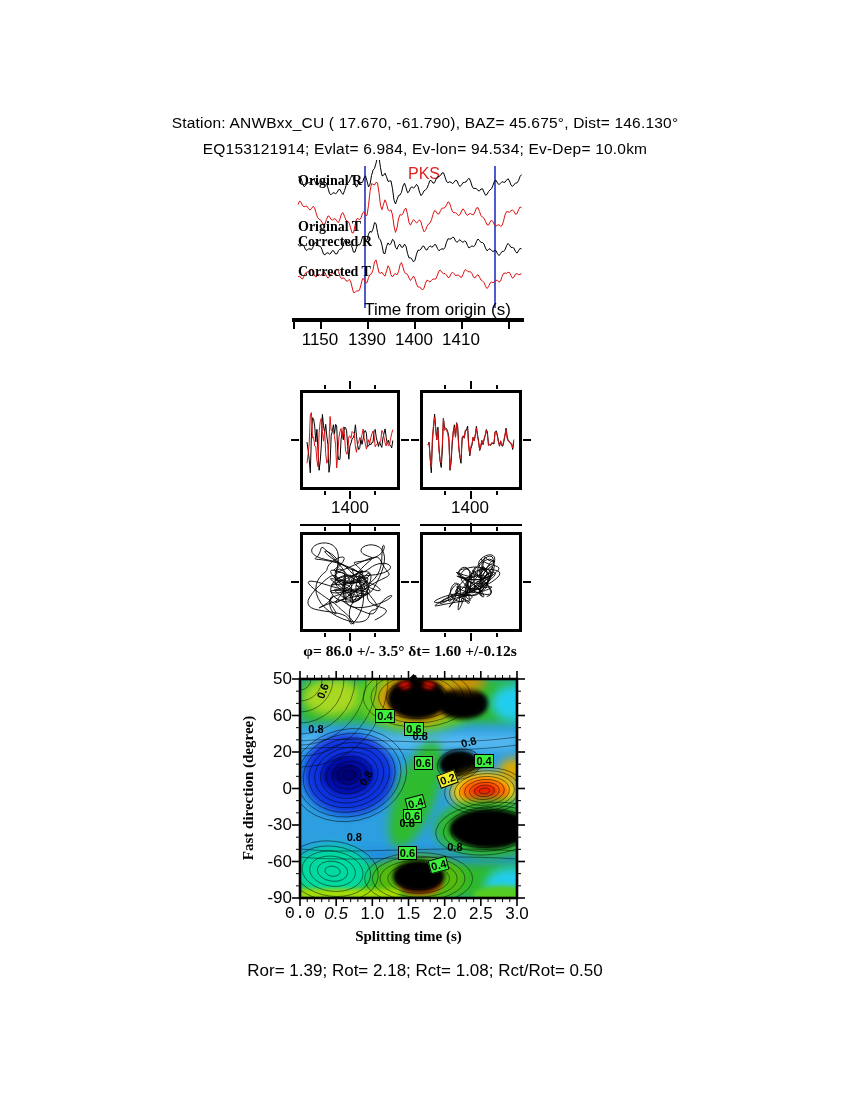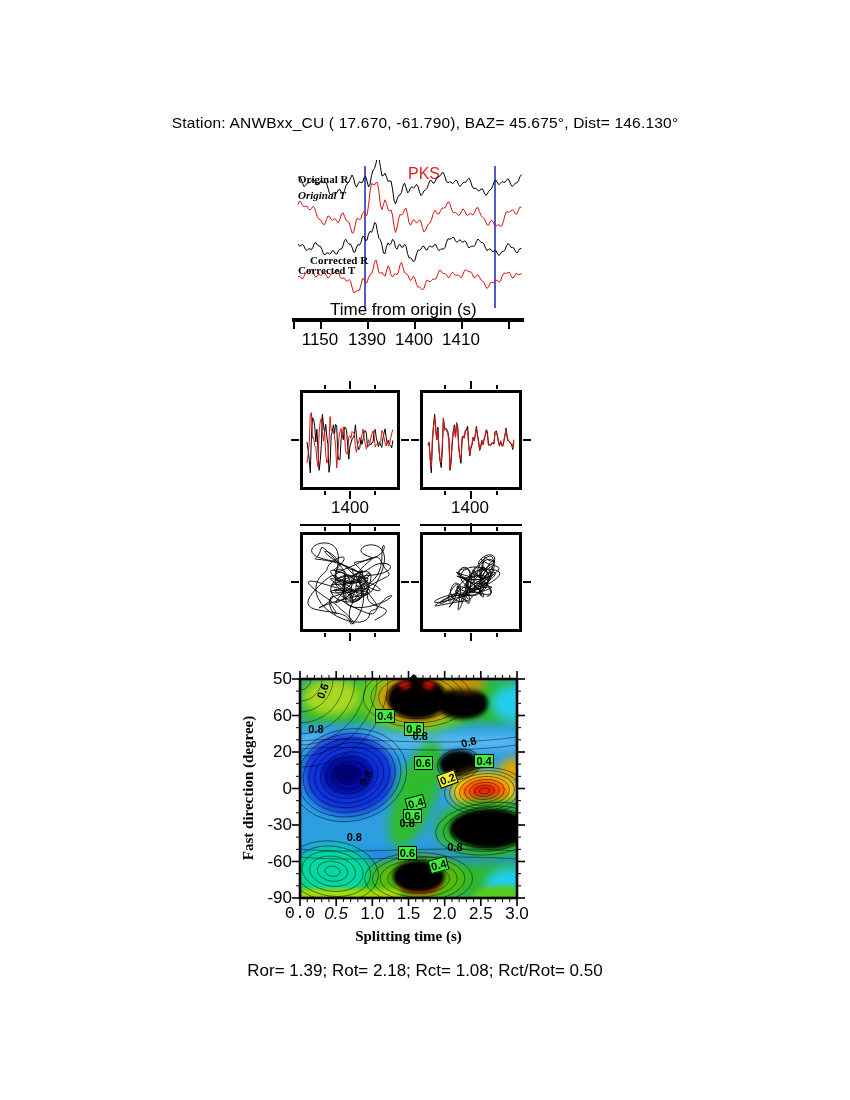--- a/index.html
+++ b/index.html
@@ -1,57 +1,58 @@
 <!DOCTYPE html>
 <html><head>
 <meta charset="utf-8">
 <style>
   html,body{margin:0;padding:0;background:#ffffff;}
   .page{position:relative;width:850px;height:1100px;background:#ffffff;overflow:hidden;
         font-family:"Liberation Sans",sans-serif;color:#000;}
   .abs{position:absolute;}
   .hdr{left:0;width:850px;text-align:center;font-size:15.5px;letter-spacing:0.2px;}
   .serifb{font-family:"Liberation Serif",serif;font-weight:bold;}
-  .trace-label{font-family:"Liberation Serif",serif;font-weight:bold;font-size:11px;}
+  .trace-label{font-family:"Liberation Serif",serif;font-weight:bold;font-size:14px;}
   .tick{background:#000;}
   .ticklabel{font-size:17px;text-align:center;}
   .box{border:3px solid #000;background:#fff;}
   .thinline{background:#000;height:2px;}
   .clabel{position:absolute;font-size:11px;font-weight:bold;line-height:12px;padding:0 1px;
           font-family:"Liberation Sans",sans-serif;}
   .clabel.green{background:#3dee3d;border:1px solid #000;}
   .clabel.yellow{background:#f2ee2a;border:1px solid #000;}
   .clabel.plain{background:transparent;}
   .ytl{position:absolute;width:44px;text-align:right;font-size:17px;}
   .xtl{position:absolute;width:44px;text-align:center;font-size:17px;}
 </style>
 </head>
 <body>
 
 <div class="page">
 
   <div class="abs hdr" style="top:114px;">Station: ANWBxx_CU (  17.670,  -61.790), BAZ=   45.675°, Dist=  146.130°</div>
+  <div class="abs hdr" style="top:140px;">EQ153121914; Evlat=   6.984, Ev-lon=  94.534; Ev-Dep= 10.0km</div>
 
   <div class="abs" style="left:408px;top:165px;font-size:16px;color:#dd2222;">PKS</div>
 
   <svg id="wave-svg" class="abs" style="left:270px;top:160px;" width="270" height="158" viewBox="0 0 270 158">
       <line x1="95" y1="6" x2="95" y2="148" stroke="#2233bb" stroke-width="1.6"></line>
       <line x1="225" y1="6" x2="225" y2="148" stroke="#2233bb" stroke-width="1.6"></line>
       <path d="M28.0,17.3L29.5,16.6L31.0,18.4L32.5,23.2L34.0,26.6L35.5,25.6L37.0,23.2L38.5,22.7L40.0,22.8L41.5,20.9L43.0,19.0L44.5,20.4L46.0,24.0L47.5,25.0L49.0,22.7L50.5,20.9L52.0,21.8L53.5,22.8L55.0,22.2L56.5,23.1L58.0,28.1L59.5,33.5L61.0,34.8L62.5,33.2L64.0,32.7L65.5,33.7L67.0,32.6L68.5,29.7L70.0,29.5L71.5,32.7L73.0,34.4L74.5,30.8L76.0,25.6L77.5,23.3L79.0,22.0L80.5,18.3L82.0,15.0L83.5,17.7L85.0,24.4L86.5,27.2L88.0,24.1L89.5,21.6L91.0,22.7L92.5,22.4L94.0,17.9L95.5,15.8L97.0,21.0L98.5,26.9L100.0,24.2L101.5,15.7L103.0,10.3L104.5,8.4L106.0,3.3L107.5,-3.6L109.0,-2.5L110.5,7.7L112.0,15.8L113.5,15.3L115.0,13.2L116.5,16.8L118.0,21.4L119.5,21.0L121.0,20.9L122.5,28.8L124.0,40.1L125.5,44.0L127.0,39.6L128.5,35.6L130.0,35.0L131.5,32.3L133.0,26.0L134.5,23.2L136.0,27.6L137.5,32.7L139.0,31.7L140.5,27.8L142.0,26.8L143.5,28.0L145.0,26.8L146.5,24.4L148.0,26.3L149.5,32.1L151.0,35.6L152.5,33.8L154.0,30.8L155.5,29.8L157.0,28.4L158.5,24.3L160.0,20.4L161.5,20.8L163.0,23.2L164.5,22.8L166.0,19.3L167.5,16.8L169.0,16.4L170.5,15.4L172.0,12.9L173.5,12.8L175.0,16.9L176.5,21.5L178.0,22.7L179.5,21.8L181.0,22.3L182.5,23.5L184.0,22.4L185.5,20.2L187.0,20.8L188.5,24.4L190.0,26.5L191.5,24.9L193.0,22.6L194.5,22.4L196.0,22.0L197.5,19.7L199.0,18.2L200.5,21.0L202.0,26.0L203.5,28.5L205.0,28.3L206.5,28.7L208.0,30.6L209.5,30.9L211.0,29.0L212.5,28.8L214.0,32.1L215.5,35.2L217.0,34.5L218.5,31.6L220.0,29.9L221.5,28.7L223.0,25.2L224.5,21.0L226.0,20.2L227.5,23.0L229.0,24.7L230.5,23.2L232.0,21.7L233.5,22.2L235.0,22.3L236.5,20.2L238.0,18.7L239.5,21.0L241.0,25.2L242.5,26.4L244.0,24.5L245.5,23.2L247.0,22.9L248.5,20.7L250.0,16.6L251.5,14.6" fill="none" stroke="#000000" stroke-width="1"></path>
       <path d="M28.0,44.6L29.5,41.1L31.0,42.2L32.5,45.5L34.0,46.9L35.5,46.1L37.0,46.3L38.5,48.6L40.0,50.1L41.5,48.6L43.0,46.3L44.5,47.6L46.0,52.7L47.5,57.4L49.0,59.2L50.5,59.9L52.0,62.2L53.5,64.7L55.0,63.8L56.5,59.4L58.0,55.9L59.5,56.6L61.0,59.4L62.5,60.1L64.0,58.8L65.5,59.0L67.0,61.5L68.5,62.5L70.0,59.0L71.5,53.8L73.0,52.6L74.5,56.3L76.0,60.2L77.5,61.3L79.0,62.5L80.5,67.3L82.0,72.9L83.5,72.7L85.0,65.8L86.5,59.2L88.0,58.3L89.5,60.0L91.0,58.1L92.5,53.1L94.0,51.8L95.5,55.3L97.0,55.3L98.5,45.5L100.0,31.4L101.5,23.7L103.0,24.2L104.5,25.0L106.0,22.3L107.5,22.9L109.0,32.7L110.5,45.5L112.0,49.7L113.5,44.2L115.0,39.8L116.5,43.5L118.0,49.8L119.5,50.9L121.0,49.9L122.5,55.0L124.0,66.0L125.5,72.4L127.0,68.0L128.5,59.0L130.0,54.6L131.5,55.0L133.0,53.7L134.5,49.3L136.0,48.2L137.5,54.4L139.0,62.6L140.5,65.2L142.0,62.0L143.5,59.6L145.0,61.1L146.5,63.0L148.0,61.7L149.5,59.8L151.0,62.0L152.5,67.9L154.0,71.8L155.5,70.4L157.0,66.4L158.5,64.0L160.0,63.0L161.5,59.8L163.0,54.3L164.5,50.6L166.0,51.4L167.5,54.0L169.0,53.9L170.5,50.8L172.0,48.2L173.5,48.0L175.0,47.7L176.5,44.9L178.0,41.9L179.5,42.7L181.0,47.5L182.5,51.8L184.0,52.9L185.5,52.6L187.0,53.8L188.5,55.6L190.0,54.7L191.5,51.2L193.0,48.8L194.5,50.6L196.0,54.1L197.5,55.4L199.0,54.1L200.5,53.4L202.0,54.6L203.5,54.7L205.0,51.7L206.5,47.9L208.0,47.7L209.5,51.6L211.0,55.6L212.5,57.2L214.0,58.3L215.5,61.3L217.0,64.8L218.5,65.2L220.0,62.2L221.5,60.1L223.0,61.8L224.5,65.0L226.0,66.1L227.5,65.0L229.0,64.8L230.5,66.2L232.0,65.7L233.5,61.1L235.0,54.9L236.5,51.6L238.0,51.9L239.5,52.2L241.0,50.8L242.5,49.8L244.0,51.5L245.5,54.2L247.0,53.7L248.5,49.9L250.0,47.0L251.5,47.8" fill="none" stroke="#dd1111" stroke-width="1"></path>
       <path d="M28.0,84.1L29.5,86.1L31.0,85.6L32.5,84.3L34.0,86.1L35.5,89.7L37.0,90.4L38.5,88.8L40.0,88.9L41.5,89.6L43.0,87.1L44.5,83.2L46.0,82.7L47.5,85.1L49.0,86.1L50.5,86.4L52.0,89.6L53.5,94.0L55.0,94.9L56.5,93.0L58.0,92.8L59.5,94.1L61.0,93.0L62.5,90.5L64.0,91.2L65.5,94.0L67.0,93.8L68.5,90.6L70.0,89.1L71.5,89.0L73.0,85.7L74.5,80.4L76.0,79.4L77.5,82.6L79.0,84.2L80.5,84.0L82.0,87.1L83.5,92.1L85.0,92.1L86.5,87.1L88.0,84.5L89.5,85.1L91.0,82.3L92.5,76.8L94.0,76.4L95.5,80.6L97.0,80.1L98.5,74.2L100.0,71.3L101.5,72.3L103.0,69.0L104.5,62.6L106.0,63.6L107.5,72.3L109.0,78.4L110.5,80.0L112.0,85.3L113.5,93.2L115.0,93.6L116.5,86.5L118.0,82.9L119.5,84.8L121.0,83.6L122.5,79.3L124.0,80.7L125.5,87.3L127.0,89.2L128.5,85.3L130.0,84.3L131.5,87.2L133.0,87.1L134.5,84.2L136.0,86.2L137.5,93.4L139.0,97.9L140.5,97.9L142.0,99.2L143.5,101.9L145.0,100.2L146.5,94.1L148.0,90.2L149.5,90.3L151.0,89.2L152.5,86.3L154.0,86.2L155.5,89.3L157.0,90.1L158.5,87.3L160.0,85.8L161.5,87.0L163.0,86.7L164.5,84.5L166.0,84.9L167.5,88.6L169.0,90.7L170.5,89.5L172.0,88.7L173.5,89.3L175.0,87.4L176.5,82.2L178.0,78.8L179.5,79.0L181.0,78.9L182.5,77.2L184.0,77.6L185.5,80.9L187.0,82.4L188.5,80.7L190.0,79.7L191.5,81.5L193.0,82.3L194.5,81.0L196.0,81.7L197.5,85.5L199.0,88.0L200.5,86.9L202.0,85.9L203.5,86.6L205.0,85.4L206.5,81.3L208.0,79.0L209.5,80.6L211.0,82.5L212.5,82.5L214.0,84.0L215.5,88.2L217.0,90.7L218.5,89.5L220.0,88.7L221.5,90.5L223.0,91.7L224.5,90.5L226.0,90.6L227.5,93.8L229.0,95.6L230.5,93.7L232.0,91.5L233.5,91.3L235.0,89.9L236.5,85.8L238.0,83.4L239.5,85.1L241.0,87.4L242.5,87.4L244.0,88.2L245.5,91.5L247.0,93.1L248.5,90.8L250.0,88.4L251.5,88.9" fill="none" stroke="#000000" stroke-width="1"></path>
       <path d="M28.0,116.9L29.5,116.0L31.0,118.0L32.5,119.0L34.0,116.3L35.5,113.0L37.0,112.0L38.5,111.9L40.0,110.2L41.5,109.2L43.0,111.7L44.5,115.9L46.0,117.1L47.5,115.3L49.0,114.5L50.5,115.3L52.0,114.7L53.5,112.5L55.0,112.6L56.5,115.9L58.0,118.2L59.5,116.7L61.0,114.1L62.5,113.6L64.0,113.3L65.5,110.8L67.0,108.9L68.5,111.4L70.0,116.4L71.5,118.6L73.0,117.9L74.5,118.4L76.0,120.8L77.5,121.2L79.0,119.5L80.5,120.8L82.0,127.0L83.5,132.4L85.0,132.6L86.5,130.8L88.0,131.0L89.5,130.2L91.0,124.7L92.5,118.7L94.0,119.0L95.5,123.0L97.0,122.7L98.5,117.7L100.0,114.5L101.5,113.9L103.0,109.8L104.5,102.1L106.0,99.9L107.5,106.2L109.0,112.8L110.5,113.2L112.0,112.3L113.5,114.9L115.0,116.2L116.5,111.1L118.0,105.8L119.5,108.1L121.0,114.8L122.5,116.9L124.0,114.4L125.5,113.7L127.0,114.8L128.5,111.7L130.0,104.9L131.5,102.5L133.0,107.3L134.5,112.5L136.0,113.6L137.5,114.4L139.0,118.0L140.5,120.5L142.0,118.5L143.5,116.1L145.0,118.7L146.5,124.2L148.0,127.0L149.5,127.1L151.0,128.2L152.5,130.0L154.0,128.2L155.5,123.2L157.0,120.1L158.5,120.9L160.0,122.0L161.5,120.4L163.0,118.9L164.5,119.2L166.0,118.8L167.5,115.0L169.0,110.8L170.5,110.3L172.0,112.6L173.5,113.7L175.0,113.5L176.5,115.0L178.0,117.5L179.5,117.2L181.0,113.9L182.5,112.1L184.0,113.6L185.5,115.5L187.0,115.2L188.5,115.0L190.0,116.8L191.5,117.5L193.0,114.5L194.5,110.4L196.0,109.6L197.5,111.2L199.0,111.9L200.5,111.7L202.0,113.7L203.5,117.1L205.0,117.9L206.5,115.7L208.0,114.7L209.5,117.2L211.0,120.0L212.5,121.0L214.0,122.5L215.5,126.1L217.0,128.5L218.5,126.8L220.0,123.2L221.5,122.1L223.0,122.7L224.5,121.9L226.0,120.2L227.5,120.5L229.0,122.2L230.5,121.1L232.0,116.7L233.5,113.3L235.0,113.1L236.5,113.4L238.0,112.3L239.5,112.5L241.0,115.6L242.5,118.2L244.0,117.0L245.5,114.1L247.0,113.6L248.5,114.7L250.0,114.5L251.5,113.6" fill="none" stroke="#dd1111" stroke-width="1"></path>
     </svg>
 
   <div class="abs trace-label" style="left:298px;top:173px;">Original R</div>
-  <div class="abs trace-label" style="left:298px;top:189px;font-style:italic;">Original T</div>
-  <div class="abs trace-label" style="left:310px;top:234px;margin-top:20px;">Corrected R</div>
+  <div class="abs trace-label" style="left:298px;top:219px;">Original T</div>
+  <div class="abs trace-label" style="left:298px;top:234px;">Corrected R</div>
   <div class="abs trace-label" style="left:298px;top:264px;">Corrected T</div>
 
-  <div class="abs" style="left:330px;top:300px;width:215px;font-size:17px;">Time from origin (s)</div>
+  <div class="abs" style="left:330px;top:300px;width:215px;text-align:center;font-size:17px;">Time from origin (s)</div>
   <div class="abs tick" style="left:292px;top:318px;width:232px;height:4px;"></div>
   <div id="time-ticks" class="abs" style="left:0;top:0;">
       <div style="position:absolute;left:293px;top:322px;width:2px;height:7px;background:#000;"></div>
       <div style="position:absolute;left:320px;top:322px;width:2px;height:7px;background:#000;"></div>
       <div style="position:absolute;left:367px;top:322px;width:2px;height:7px;background:#000;"></div>
       <div style="position:absolute;left:414px;top:322px;width:2px;height:7px;background:#000;"></div>
       <div style="position:absolute;left:461px;top:322px;width:2px;height:7px;background:#000;"></div>
       <div style="position:absolute;left:508px;top:322px;width:2px;height:7px;background:#000;"></div>
       <div style="position:absolute;left:298px;top:330px;width:44px;text-align:center;font-size:17px;">1150</div>
       <div style="position:absolute;left:345px;top:330px;width:44px;text-align:center;font-size:17px;">1390</div>
@@ -119,20 +120,21 @@
         <path d="M52.9,66.1L56.3,64.6L58.5,62.1L59.3,58.9L58.9,55.1L57.7,51.2L56.1,47.5L54.5,44.2L53.4,41.6L52.9,39.9L53.3,39.1L54.3,39.2L55.6,40.0L56.8,41.3L57.6,42.8L57.4,44.3L56.1,45.5L53.5,46.2L49.7,46.5L45.0,46.2L40.1,45.6L35.3,44.8L31.3,44.1L28.6,43.6L27.4,43.7L27.9,44.5L29.9,46.1L33.0,48.5L36.9,51.4L40.9,54.8L44.6,58.4L47.5,61.7L49.5,64.6L50.4,66.7L50.4,67.8L50.0,67.8L49.4,66.8L49.2,64.8L49.5,62.2L50.8,59.0L52.8,55.8L55.5,52.7L58.5,50.1L61.3,48.1L63.4,46.8L64.4,46.3L63.9,46.3L61.8,46.7L58.4,47.2L53.8,47.7L48.6,47.9L43.3,47.6L38.6,46.8L34.9,45.4L32.5,43.7L31.6,41.8L32.1,39.9L33.7,38.3L35.9,37.4L38.2,37.3L40.3,38.1L41.8,39.9L42.4,42.6L42.3,46.0L41.7,49.9L40.9,53.8L40.3,57.6L40.3,60.8L41.3,63.2L43.5,64.7L46.7,65.2L50.8,64.8L55.3,63.6L59.7,61.8L63.4,59.8L66.0,57.7L67.0,56.0L66.3,54.6L64.1,53.8L60.6,53.6L56.3,53.8L51.7,54.2L47.3,54.8L43.7,55.0L41.2,54.9L39.8,54.2L39.5,52.8L40.0,50.7L40.8,48.0L41.7,44.9L42.1,41.8L41.8,38.8L40.7,36.4L38.9,34.8L36.7,34.1L34.6,34.6L32.9,36.0L32.1,38.4L32.7,41.5L34.6,45.1L38.0,48.7L42.4,52.0L47.6,54.9L52.9,57.1L57.7,58.5L61.5,59.0L63.9,58.9L64.8,58.3L64.1,57.5L62.2,56.6L59.5,56.0L56.3,55.7L53.4,56.0L50.9,56.8L49.3,57.9L48.6,59.3L48.6,60.7L49.1,61.8L49.6,62.3L49.7,62.1L49.1,61.1L47.6,59.1L45.1,56.3L41.7,52.9L37.8,49.1L34.0,45.2L30.7,41.7L28.4,38.7L27.6,36.5L28.3,35.3L30.7,35.2L34.5,36.1L39.1,37.8L44.1,40.0L49.0,42.6L53.1,45.2L56.1,47.5L57.8,49.3L58.3,50.6L57.7,51.2L56.5,51.3L55.0,51.1L53.8,50.7L53.1,50.3L53.1,50.4L53.9,50.9L55.3,52.0L56.8,53.7L58.1,56.0L58.7,58.6L58.2,61.2L56.4,63.7L53.4,65.6L49.2,66.8L44.3,67.0L39.3,66.1L34.6,64.3L30.8,61.5L28.5,58.1L27.7,54.3L28.5,50.4L30.7,46.9L34.0,43.9L37.8,41.7L41.6,40.4L44.9,40.0L47.3,40.3L48.8,41.2L49.3,42.5L49.1,43.8L48.6,45.0L48.2,45.8L48.3,46.2L49.1,46.0L50.8,45.4L53.3,44.5L56.4,43.6L59.6,42.8L62.4,42.6L64.3,42.9L65.0,44.1L64.1,46.1L61.7,48.8L57.9,52.1L53.1,55.7L47.8,59.3L42.7,62.6L38.2,65.2L34.9,67.0L32.9,67.8L32.4,67.5L33.2,66.1L34.8,64.0L36.9,61.2L39.0,58.1L40.7,55.1L41.7,52.3L41.9,50.1L41.4,48.5L40.5,47.6L39.5,47.3L39.1,47.5L39.4,48.0L40.8,48.5L43.4,48.7L47.1,48.5L51.5,47.8L56.2,46.6L60.6,44.8L64.1,42.8L66.3,40.7L67.0,38.8L66.0,37.3L63.4,36.6L59.8,36.8L55.4,38.0L51.0,40.2L47.0,43.2L43.8,46.8L41.7,50.7L40.7,54.6L40.7,58.2L41.3,61.1L42.1,63.2L42.6,64.3L42.6,64.5L41.9,63.8L40.3,62.4L38.1,60.7L35.7,58.8L33.4,57.1L31.8,55.7L31.3,54.8L32.2,54.4L34.6,54.5L38.3,55.0L43.1,55.6L48.4,56.0L53.6,56.2L58.2,55.8L61.6,54.7L63.7,52.8L64.2,50.3L63.2,47.3L61.2,44.1L58.4,40.8L55.5,37.9L52.9,35.7L50.9,34.4L49.8,34.1L49.5,34.8L49.8,36.6L50.4,39.2L50.9,42.4L50.8,45.9L49.8,49.4L47.8,52.4L44.8,55.0L41.0,56.7L36.9,57.7L33.0,58.0L29.8,57.7L27.8,57.1L27.3,56.3L28.5,55.7L31.2,55.4L35.2,55.5L39.9,56.2L44.9,57.4L49.4,58.9L53.2,60.5L55.7,61.9L57.1,62.9L57.2,63.2L56.5,62.7L55.3,61.3L54.0,58.9L53.1,55.8L52.9,52.2L53.5,48.3L54.7,44.4L56.3,41.0L58.0,38.3L59.3,36.5L59.6,35.7L58.8,35.9L56.6,37.0L53.1,38.8L48.6,41.1L43.6,43.5L38.5,45.8L33.9,47.8L30.5,49.2L28.5,50.0L28.1,50.3L29.2,50.1L31.7,49.7L35.0,49.3L38.6,49.2L42.1,49.5L45.0,50.4L46.9,51.9L48.0,54.1L48.2,56.7L47.8,59.5L47.3,62.3L47.1,64.7L47.5,66.4L48.8,67.3L50.9,67.2L53.9,66.0L57.3,63.8L60.6,60.8L63.4,57.2L65.1,53.4L65.4,49.8L64.2,46.5L61.3,43.8L57.2,42.0L52.3,41.1L47.1,40.9L42.1,41.5L38.0,42.5L35.1,43.6L33.6,44.8L33.4,45.6L34.3,46.0L36.0,45.9L38.0,45.3L39.7,44.4L41.0,43.3L41.4,42.3L41.2,41.7L40.3,41.6" fill="none" stroke="#000" stroke-width="0.9"></path>
       </svg>
   </div>
   <div class="abs box" style="left:420px;top:532px;width:96px;height:94px;">
     <svg id="hodo-right" width="96" height="94" viewBox="0 0 94 94">
         <path d="M59.8,49.5L63.9,46.8L67.2,44.1L69.6,41.7L71.0,39.7L71.4,38.3L70.8,37.4L69.5,37.2L67.7,37.4L65.7,38.1L63.7,39.1L62.1,40.1L60.9,41.1L60.3,41.9L60.3,42.4L60.8,42.6L61.6,42.4L62.6,42.0L63.5,41.3L64.2,40.5L64.3,39.5L64.0,38.5L63.1,37.5L61.7,36.5L60.1,35.4L58.3,34.2L56.6,32.8L55.4,31.3L54.7,29.5L54.7,27.6L55.5,25.7L57.1,23.8L59.2,22.1L61.8,20.7L64.4,19.9L66.9,19.8L69.0,20.5L70.3,22.0L70.8,24.3L70.4,27.2L69.1,30.7L66.9,34.5L64.1,38.4L60.9,42.1L57.5,45.6L54.1,48.5L51.0,51.0L48.3,52.9L46.1,54.5L44.3,55.7L43.0,56.8L42.1,57.9L41.3,59.2L40.7,60.8L40.0,62.7L39.3,64.9L38.4,67.3L37.5,69.7L36.5,71.9L35.6,73.6L34.9,74.7L34.4,74.9L34.1,74.2L34.2,72.5L34.5,70.0L35.1,66.7L35.6,63.1L36.2,59.4L36.5,55.8L36.4,52.8L36.0,50.5L35.2,49.1L33.9,48.8L32.3,49.4L30.5,50.9L28.7,53.1L27.1,55.7L25.7,58.3L24.7,60.9L24.2,63.1L24.2,64.7L24.5,65.8L25.2,66.2L26.1,66.1L27.1,65.5L27.9,64.6L28.6,63.7L29.1,62.8L29.4,62.0L29.6,61.5L29.9,61.2L30.4,61.0L31.5,60.8L33.1,60.6L35.5,60.2L38.7,59.5L42.7,58.4L47.3,56.8L52.4,54.8L57.6,52.5L62.7,49.9L67.2,47.3L71.0,44.6L73.8,42.2L75.4,40.1L75.8,38.3L75.2,36.9L73.6,35.9L71.3,35.2L68.6,34.7L65.8,34.3L63.3,34.0L61.1,33.7L59.6,33.3L58.7,32.9L58.4,32.5L58.5,32.1L59.0,31.9L59.6,31.8L60.1,32.0L60.4,32.5L60.3,33.2L59.7,33.9L58.8,34.8L57.6,35.4L56.3,35.8L55.2,35.9L54.3,35.4L53.9,34.4L54.0,33.0L54.9,31.2L56.4,29.3L58.4,27.3L60.7,25.7L63.2,24.6L65.6,24.2L67.7,24.7L69.2,26.1L70.1,28.5L70.2,31.7L69.5,35.4L68.2,39.6L66.2,43.9L63.9,47.9L61.2,51.6L58.4,54.7L55.6,57.0L52.9,58.7L50.3,59.7L47.9,60.2L45.5,60.4L43.2,60.5L40.9,60.8L38.5,61.3L36.2,62.3L33.8,63.6L31.5,65.3L29.4,67.1L27.6,69.0L26.2,70.6L25.4,71.8L25.1,72.3L25.5,72.0L26.3,70.9L27.6,68.9L29.1,66.3L30.7,63.1L32.2,59.7L33.3,56.3L33.9,53.3L34.0,50.8L33.6,49.1L32.6,48.2L31.3,48.2L29.9,49.1L28.5,50.6L27.4,52.7L26.7,55.0L26.5,57.4L27.0,59.8L28.0,61.8L29.5,63.5L31.3,64.9L33.3,65.8L35.1,66.4L36.7,66.8L37.8,66.9L38.4,66.9L38.5,66.8L38.3,66.6L37.9,66.3L37.5,65.8L37.3,65.0L37.7,63.9L38.9,62.4L40.8,60.4L43.6,58.0L47.2,55.2L51.4,52.2L56.1,49.0L60.7,45.8L65.1,42.7L69.0,40.0L72.0,37.5L74.0,35.5L74.9,33.9L74.8,32.7L73.7,31.8L71.8,31.0L69.4,30.3L66.8,29.6L64.3,28.7L62.0,27.8L60.1,26.8L58.8,25.8L57.9,24.9L57.6,24.3L57.6,24.2L57.7,24.6L58.0,25.6L58.1,27.1L58.1,29.2L57.8,31.7L57.4,34.3L56.8,36.9L56.2,39.3L55.8,41.1L55.6,42.2L55.8,42.5L56.5,42.1L57.6,40.9L59.1,39.2L60.9,37.1L62.8,35.1L64.7,33.3L66.4,32.1L67.7,31.6L68.5,32.1L68.7,33.5L68.3,35.7L67.4,38.7L66.0,42.2L64.2,45.9L62.2,49.6L60.0,53.0L57.7,55.8L55.4,58.0L53.1,59.6L50.7,60.4L48.2,60.7L45.5,60.6L42.5,60.4L39.3,60.2L35.8,60.1L32.2,60.5L28.5,61.1L24.9,62.2L21.7,63.5L19.0,65.0L17.0,66.4L15.9,67.6L15.8,68.3L16.6,68.6L18.3,68.1L20.7,67.1L23.5,65.5L26.5,63.5L29.4,61.2L32.0,58.9L34.0,56.8L35.3,55.0L35.9,53.7L35.8,52.9L35.2,52.7L34.2,53.0L33.2,53.8L32.3,55.0L31.8,56.3L31.9,57.8L32.5,59.3L33.8,60.6L35.5,61.9L37.6,63.0L39.8,64.0L41.9,65.0L43.6,65.9L44.9,66.7L45.5,67.4L45.5,67.9L45.0,68.2L44.0,68.2L42.9,67.6L41.9,66.5L41.2,64.8L41.1,62.4L41.8,59.3L43.2,55.7L45.5,51.6L48.5,47.4L52.1,43.1L55.9,39.0L59.7,35.3L63.3,32.2L66.4,29.8L68.7,28.1L70.3,27.0L71.0,26.4L71.0,26.2L70.4,26.2L69.2,26.3L67.8,26.2L66.3,25.8L64.8,25.3L63.6,24.5L62.6,23.6L61.8,22.8L61.3,22.3L60.9,22.2L60.6,22.7L60.2,24.0L59.8,26.1L59.2,28.8L58.6,32.1L58.0,35.9L57.4,39.7L57.0,43.3L56.9,46.4L57.1,48.8L57.7,50.3L58.7,50.8L60.0,50.4L61.6,49.1L63.2,47.2L64.7,44.9L65.9,42.6L66.6,40.5L66.9,38.9L66.5,38.0L65.6,37.9L64.1,38.6L62.3,40.0L60.2,42.0L57.9,44.4L55.8,47.0L53.7,49.6L51.8,51.9L50.1,53.8L48.4,55.3L46.7,56.4L44.9,57.1L42.7,57.5L40.2,57.8L37.2,58.1L33.7,58.5L29.8,59.1L25.7,60.1L21.6,61.2L17.8,62.5L14.5,63.9L12.1,65.2L10.7,66.3L10.4,67.1L11.4,67.6L13.4,67.5L16.5,67.1L20.2,66.3L24.3,65.3L28.4,64.2L32.3,63.0L35.7,62.0L38.3,61.1L40.1,60.5L41.1,60.2L41.3,60.1L41.0,60.1L40.4,60.2L39.7,60.3L39.2,60.4L39.0,60.3L39.3,60.1L40.0,59.9L41.2,59.6L42.6,59.5L44.2,59.5L45.7,59.7L47.0,60.2L47.8,60.9L48.1,61.9L47.8,62.8L47.1,63.6L45.9,64.1L44.6,64.1L43.3,63.4L42.3,61.9L41.7,59.5L41.7,56.3L42.5,52.3L44.0,47.7L46.1,42.9L48.8,38.0L51.8,33.3L54.9,29.2L58.0,25.9L60.9,23.4L63.4,21.8L65.4,21.2L67.0,21.3L68.1,21.9L68.8,23.0L69.2,24.1L69.4,25.1L69.5,25.8L69.6,26.3L69.6,26.3L69.5,26.1L69.4,25.8L69.1,25.6L68.6,25.6L67.7,26.2L66.6,27.3L65.1,29.2L63.5,31.8L61.7,35.0L59.9,38.6L58.4,42.4L57.2,46.2L56.4,49.6L56.2,52.4L56.6,54.3L57.5,55.4L58.7,55.5L60.2,54.7L61.7,53.2L62.9,51.1L63.7,48.7L63.9,46.3L63.4,44.1L62.2,42.3L60.4,41.1L58.0,40.5L55.3,40.4L52.5,41.0L49.8,41.9L47.3,43.2L45.2,44.6L43.5,46.1L42.3,47.6L41.4,49.0L40.7,50.4L40.0,51.7L39.0,53.0L37.6,54.4L35.6,56.0L33.0,57.7L29.9,59.6L26.4,61.6L22.7,63.6L19.1,65.6L15.8,67.4L13.2,68.9L11.5,70.0L11.0,70.7L11.6,70.9L13.4,70.7L16.3,70.2L20.0,69.4L24.2,68.6L28.7,67.7L33.0,67.0L37.0,66.4L40.3,66.1L42.9,66.0L44.7,65.9L45.8,65.9L46.2,65.7L46.1,65.3L45.8,64.6L45.4,63.4L45.0,61.9L44.9,60.1L45.0,58.0L45.4,56.0L45.9,54.1L46.5,52.5L47.0,51.4L47.4,50.9L47.4,51.0L47.0,51.6L46.3,52.7L45.4,53.9L44.2,55.1L43.1,56.0L42.1,56.4L41.4,55.9L41.3,54.6L41.6,52.3L42.6,49.2L44.2,45.3L46.2,40.9L48.7,36.4L51.3,31.9" fill="none" stroke="#000" stroke-width="0.9"></path>
         <path d="M52.3,47.2L56.3,45.6L59.5,43.6L61.7,41.3L62.8,38.8L62.9,36.5L62.0,34.5L60.6,33.0L59.0,32.3L57.4,32.4L56.3,33.3L55.7,35.0L55.7,37.4L56.3,40.1L57.2,43.1L58.1,46.1L58.7,48.7L58.7,50.9L57.9,52.6L56.0,53.5L53.2,53.9L49.7,53.8L45.7,53.3L41.7,52.7L38.0,52.1L35.0,51.7L33.2,51.6L32.5,51.9L33.1,52.6L34.8,53.7L37.3,54.9L40.3,56.1L43.4,57.1L46.2,57.7L48.5,57.7L50.0,57.0L50.7,55.6L50.8,53.5L50.5,50.8L50.1,47.8L49.9,44.5L50.2,41.4L51.3,38.6L53.0,36.3L55.4,34.7L58.3,33.9L61.3,33.9L64.0,34.7L66.1,35.9L67.2,37.6L67.1,39.4L65.7,41.1L63.2,42.6L59.8,43.7L55.9,44.4L51.7,44.7L47.9,44.6L44.6,44.3L42.3,43.9L40.9,43.7L40.5,43.9L40.9,44.5L41.8,45.7L42.8,47.4L43.7,49.5L44.2,52.0L44.0,54.6L43.3,57.1L42.0,59.3L40.5,60.9L39.0,61.8L38.0,61.9L37.6,61.1L38.2,59.5L39.9,57.3L42.6,54.7L46.2,51.8L50.4,49.0L54.7,46.4L58.7,44.3L62.1,42.7L64.5,41.7L65.7,41.3L65.8,41.4L64.7,41.8L62.9,42.3L60.5,42.8L58.1,43.0L55.9,42.9L54.3,42.3L53.3,41.4L53.0,40.2L53.2,38.7L53.7,37.3L54.1,36.2L54.3,35.5L53.8,35.3L52.5,35.9L50.3,37.3L47.4,39.3L44.0,42.0L40.4,45.1L37.1,48.3L34.3,51.5L32.6,54.4L32.0,56.7L32.7,58.4L34.6,59.3L37.5,59.4L41.0,58.8L44.7,57.7L48.3,56.2L51.3,54.6L53.6,53.1L54.9,51.8L55.5,50.9L55.3,50.4L54.8,50.3L54.2,50.6L53.9,51.0L54.0,51.4L54.8,51.6L56.2,51.4L58.2,50.7L60.4,49.5L62.6,47.7L64.2,45.4L65.2,42.8L65.0,40.0L63.7,37.4L61.3,35.1L57.8,33.3L53.7,32.2L49.4,32.0L45.2,32.7L41.6,34.1L38.9,36.1L37.2,38.6L36.7,41.3L37.2,44.0L38.4,46.5L40.0,48.5L41.7,50.0L43.2,51.0L44.2,51.4L44.5,51.3L44.3,51.0L43.6,50.6L42.7,50.3L41.9,50.2L41.6,50.5L42.0,51.3L43.4,52.4L45.7,53.9L48.8,55.5L52.6,57.1L56.7,58.4L60.5,59.3L63.8,59.5L66.2,59.0L67.5,57.8L67.4,55.8L66.2,53.1L64.0,50.1L61.1,46.8L57.9,43.6L54.9,40.7L52.3,38.4L50.3,36.6L49.2,35.7L48.7,35.4L48.9,35.9L49.2,36.8L49.6,38.1L49.6,39.5L49.0,40.8L47.6,41.9L45.6,42.6L43.0,42.9L40.1,42.8L37.3,42.4L34.9,41.9L33.3,41.4L32.9,41.1L33.6,41.3L35.6,42.0L38.7,43.3L42.4,45.1L46.6,47.5L50.7,50.3L54.3,53.2L57.1,56.0L59.0,58.4L59.8,60.4L59.8,61.6L59.1,61.9L58.0,61.5L57.0,60.2L56.2,58.3L55.9,56.0L56.2,53.4L57.2,50.8L58.5,48.5L60.0,46.6L61.3,45.2L62.0,44.3L61.8,43.9L60.7,44.0L58.5,44.3L55.3,44.6L51.4,44.8L47.1,44.7L42.9,44.2L39.1,43.3L36.3,41.9L34.5,40.3L33.9,38.5L34.5,36.7L36.0,35.2L38.2,34.2L40.7,33.8L43.1,34.1L45.1,35.3L46.6,37.2L47.3,39.8L47.4,42.8L47.0,46.0L46.5,49.2L46.2,52.1L46.4,54.5L47.2,56.3L48.9,57.3L51.4,57.7L54.5,57.3L58.0,56.5L61.5,55.4L64.5,54.2L66.7,53.1L67.9,52.2L67.7,51.8L66.4,51.7L63.9,52.0L60.6,52.5L56.9,53.2L53.1,53.8L49.8,54.1L47.1,54.0L45.2,53.3L44.2,52.0L44.1,50.0L44.4,47.6L45.1,44.7L45.6,41.7L45.8,38.8L45.4,36.2L44.4,34.1L42.8,32.8L40.7,32.3L38.6,32.6L36.7,33.7L35.4,35.4L35.1,37.6L35.8,40.0L37.7,42.4L40.7,44.6L44.5,46.4L48.8,47.7L53.1,48.4L57.1,48.7L60.3,48.7L62.5,48.4L63.5,48.2L63.5,48.1L62.6,48.3L61.0,48.9L59.2,50.0L57.5,51.6L56.2,53.4L55.4,55.4L55.3,57.4L55.7,59.1L56.5,60.3L57.3,60.8L57.9,60.6L57.8,59.5L57.0,57.7L55.2,55.2L52.4,52.3L48.9,49.1L45.0,46.0L41.1,43.1L37.5,40.7L34.6,38.9L32.9,37.8L32.3,37.4L33.0,37.6L34.8,38.2L37.5,39.2L40.6,40.2L43.9,41.1L46.8,41.8L49.2,42.0L50.8,41.9L51.6,41.4L51.7,40.7L51.4,39.9L51.0,39.2L50.8,38.7L51.0,38.8L51.9,39.5L53.6,40.8L55.8,42.8L58.6,45.3L61.4,48.2L64.0,51.3L65.9,54.3L66.9,57.0L66.7,59.2L65.3,60.7L62.7,61.4" fill="none" stroke="#000" stroke-width="0.9"></path>
       </svg>
   </div>
 
+  <div class="abs serifb" style="left:290px;top:642px;width:240px;text-align:center;font-size:15.5px;">φ= 86.0 +/- 3.5° δt= 1.60 +/-0.12s</div>
 
   <svg id="contour-svg" class="abs" style="left:280px;top:662px;" width="256" height="252" viewBox="0 0 256 252">
       <defs>
         <filter id="b5" x="-60%" y="-60%" width="220%" height="220%">
           <feGaussianBlur stdDeviation="5"></feGaussianBlur>
         </filter>
         <filter id="b2" x="-60%" y="-60%" width="220%" height="220%">
           <feGaussianBlur stdDeviation="2.2"></feGaussianBlur>
         </filter>
         <clipPath id="plotclip">

